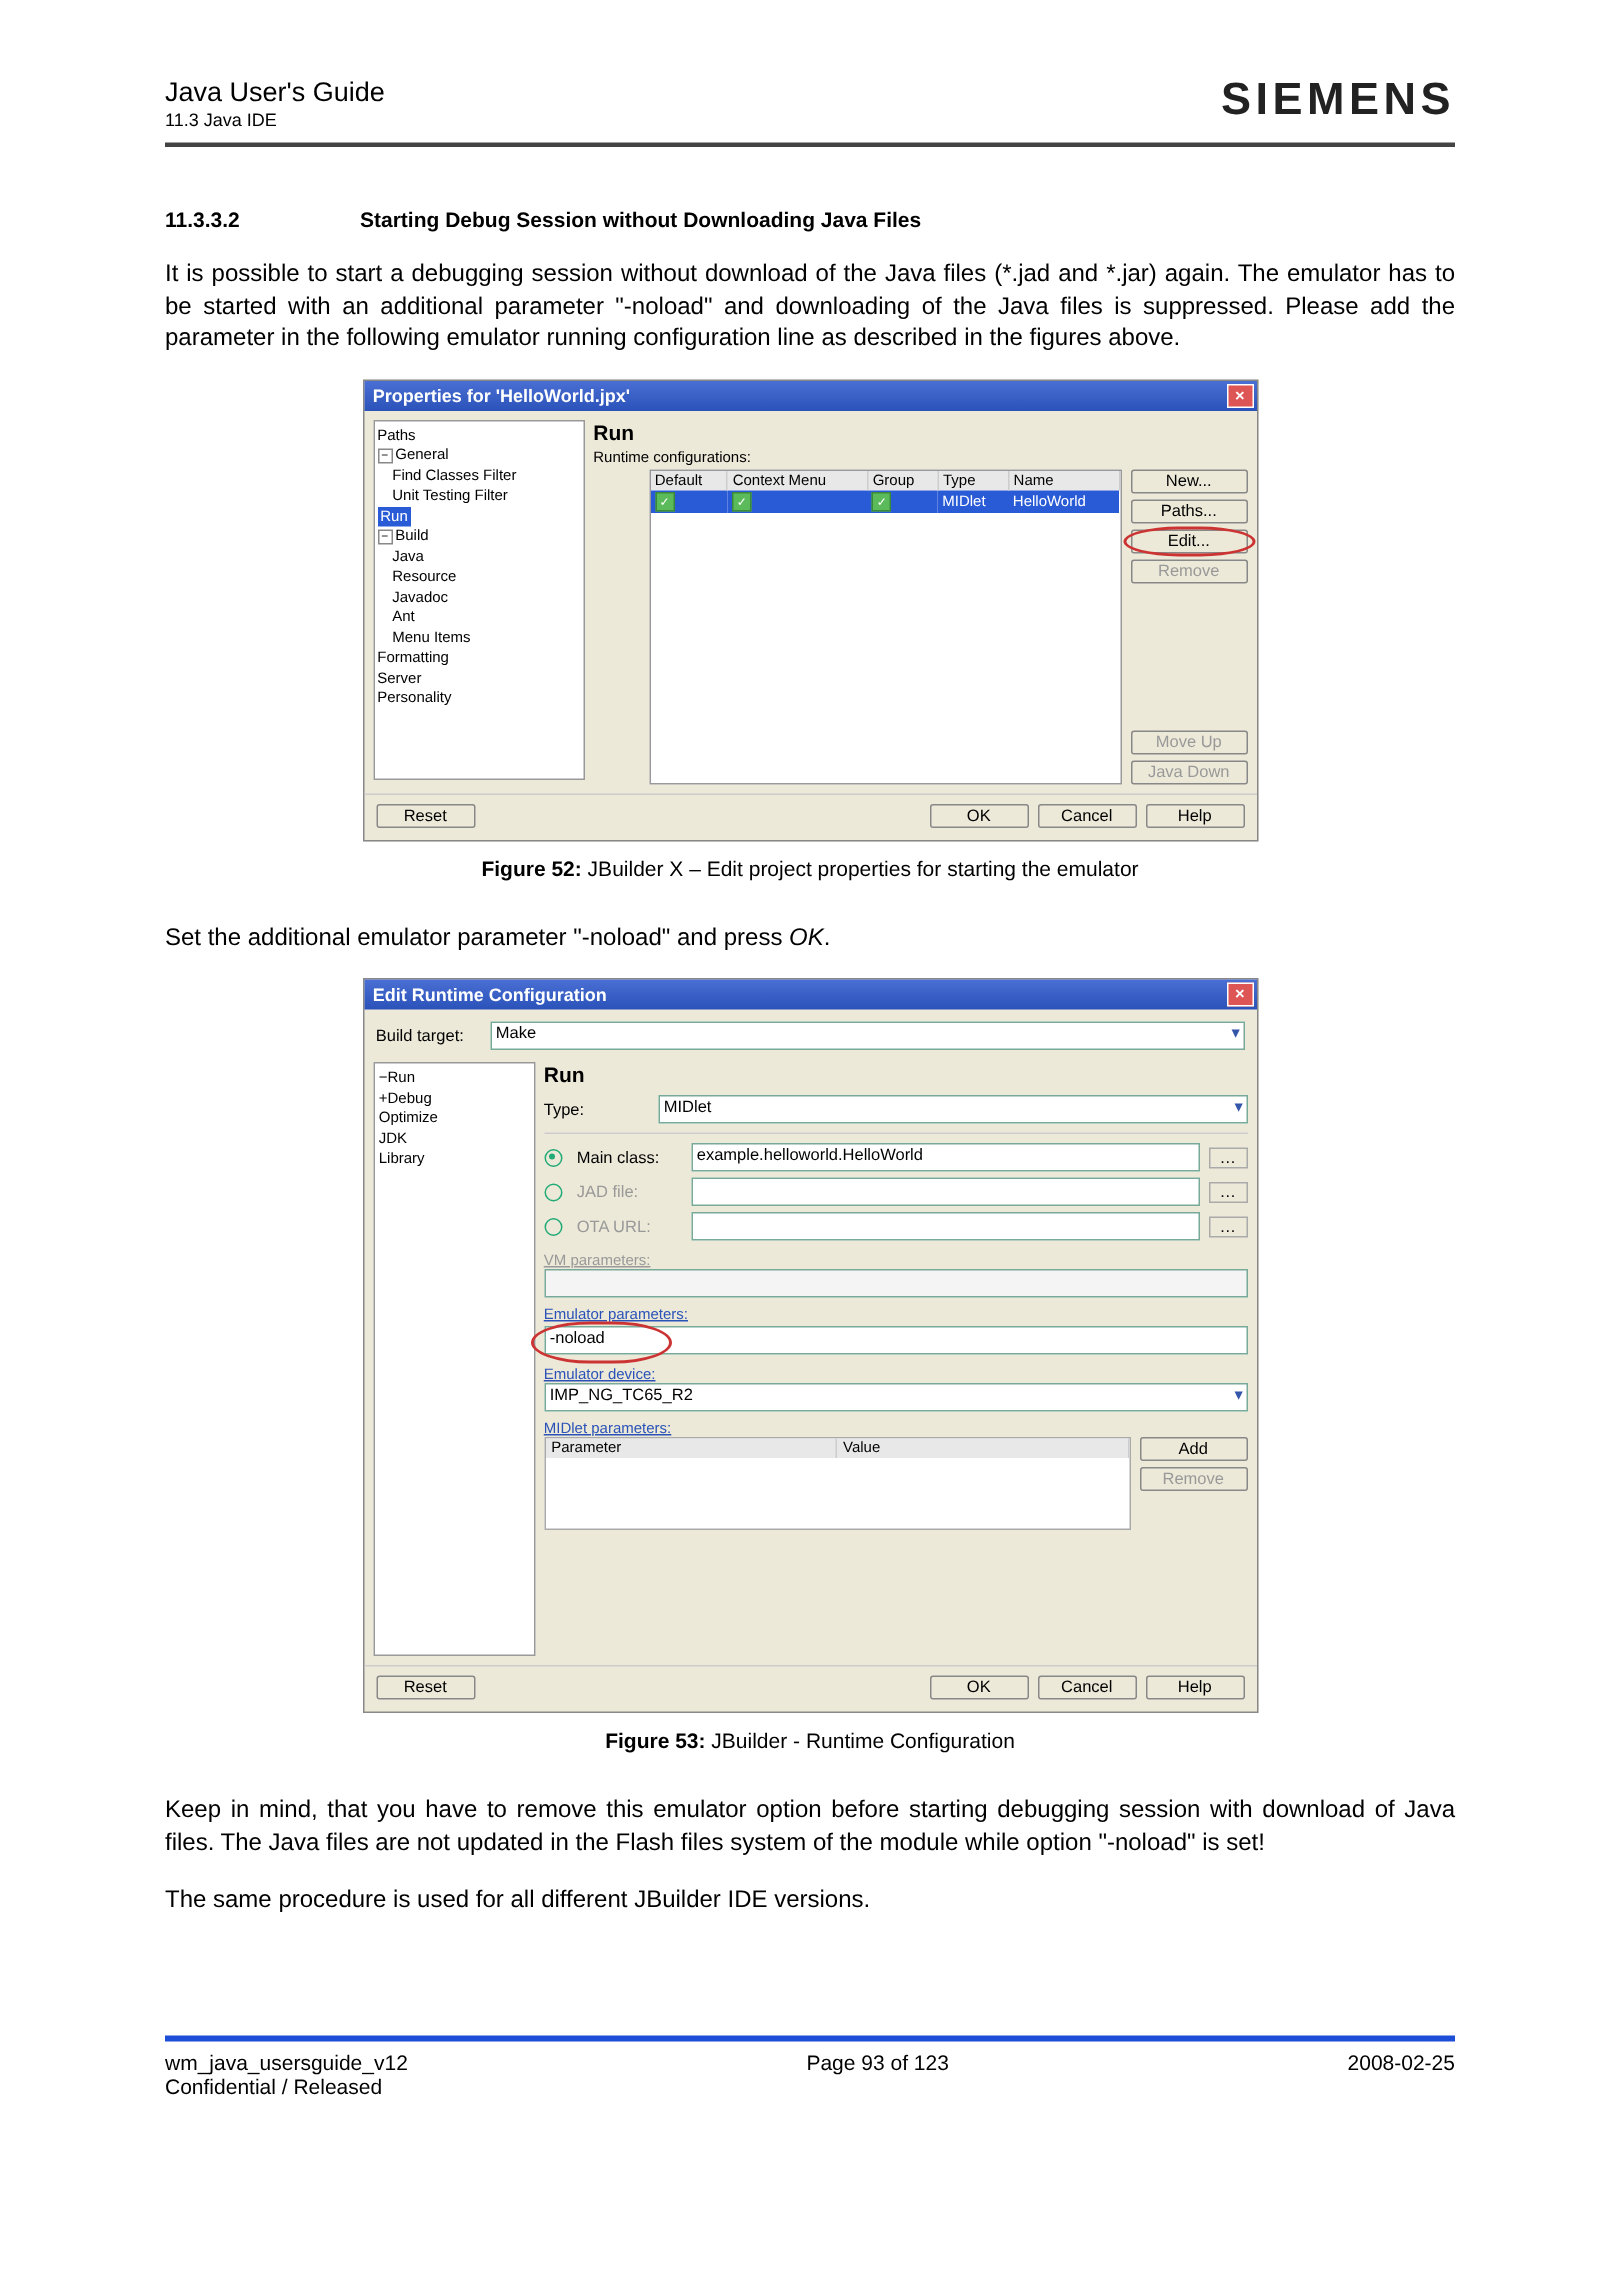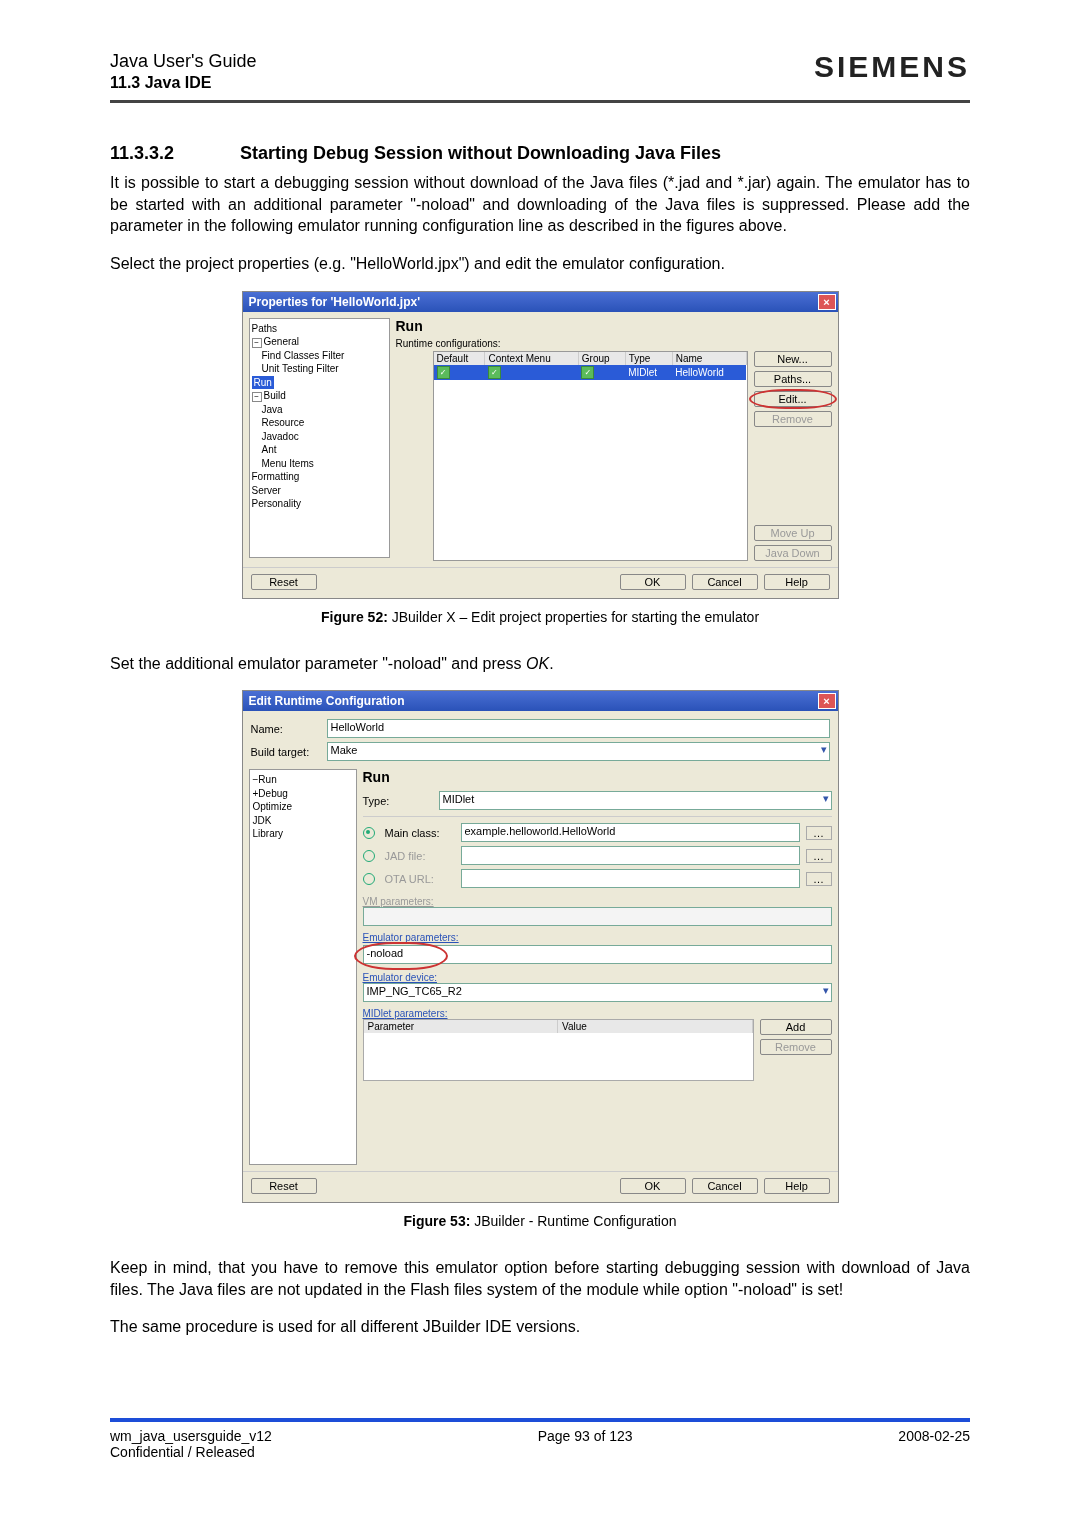--- a/index.html
+++ b/index.html
@@ -15,34 +15,34 @@
   }
   .header {
     display: flex;
     justify-content: space-between;
     align-items: flex-start;
     border-bottom: 3px solid #444;
     padding-bottom: 6px;
   }
   .header-left { line-height: 1.3; }
   .doc-title { font-weight: normal; font-size: 18px; }
-  .doc-sub { font-size: 16px; font-weight: bold; }
+  .doc-sub { font-size: 12px; }
   .brand {
     font-weight: 900;
     font-size: 30px;
     letter-spacing: 3px;
     color: #222;
     font-family: Arial, sans-serif;
     text-align: center;
   }
   .section-heading {
     font-weight: bold;
-    font-size: 18px;
+    font-size: 14px;
     margin-top: 40px;
-    margin-bottom: 8px;
+    margin-bottom: 18px;
   }
   .section-heading .secnum { display: inline-block; width: 130px; }
   p.body { font-size: 16px; margin: 0 0 16px 0; text-align: justify; line-height: 1.35; }
   .italic { font-style: italic; }
   .figure-caption { font-size: 14px; text-align: center; margin: 10px 0 28px 0; }
   .figure-caption b { font-weight: bold; }
   .dlg {
     width: 595px;
     margin: 0 auto 6px auto;
     border: 1px solid #888;
@@ -172,21 +172,20 @@
       <div class="doc-sub">11.3 Java IDE</div>
     </div>
     <div class="brand">SIEMENS</div>
   </div>
 
   <div class="section-heading">
     <span class="secnum">11.3.3.2</span><span>Starting Debug Session without Downloading Java Files</span>
   </div>
 
   <p class="body">It is possible to start a debugging session without download of the Java files (*.jad and *.jar) again. The emulator has to be started with an additional parameter "-noload" and downloading of the Java files is suppressed. Please add the parameter in the following emulator running configuration line as described in the figures above.</p>
-  <p class="body">Select the project properties (e.g. "HelloWorld.jpx") and edit the emulator configuration.</p>
 
   <div class="dlg">
     <div class="titlebar">
       <span>Properties for 'HelloWorld.jpx'</span>
       <span class="close">×</span>
     </div>
     <div class="dlg-body">
       <div class="tree">
         <div class="node"><span>Paths</span></div>
         <div class="node"><span class="box">−</span><span>General</span></div>
@@ -252,24 +251,20 @@
 
   <p class="body"><span>Set the additional emulator parameter "-noload" and press </span><span class="italic">OK</span><span>.</span></p>
 
   <div class="dlg dlg2">
     <div class="titlebar">
       <span>Edit Runtime Configuration</span>
       <span class="close">×</span>
     </div>
     <div style="padding:6px 8px 0 8px;">
       <div class="form-row">
-        <div class="lbl">Name:</div>
-        <div class="txtfield">HelloWorld</div>
-      </div>
-      <div class="form-row">
         <div class="lbl">Build target:</div>
         <div class="combo">Make</div>
       </div>
     </div>
     <div class="dlg2-body">
       <div class="tree2">
         <div class="node"><span class="box">−</span><span class="sel">Run</span></div>
         <div class="node indent1"><span class="box">+</span><span>Debug</span></div>
         <div class="node indent1"><span>Optimize</span></div>
         <div class="node indent1"><span>JDK</span></div>

